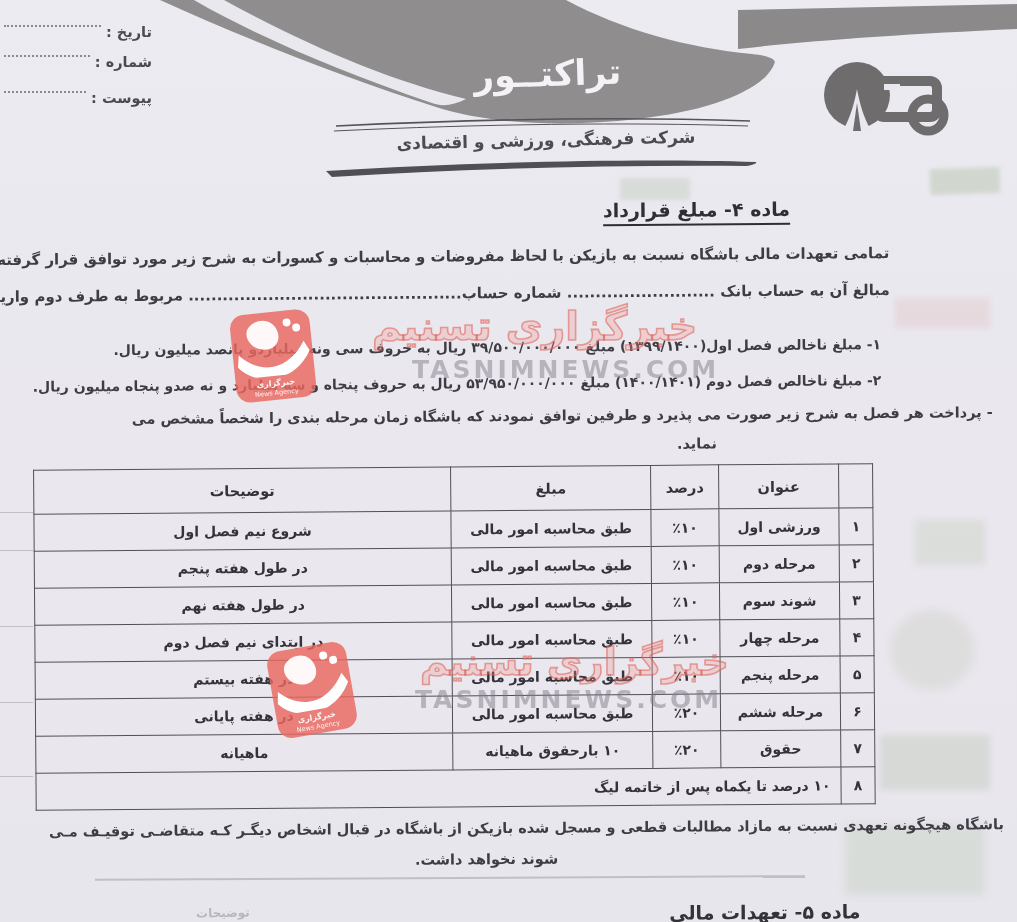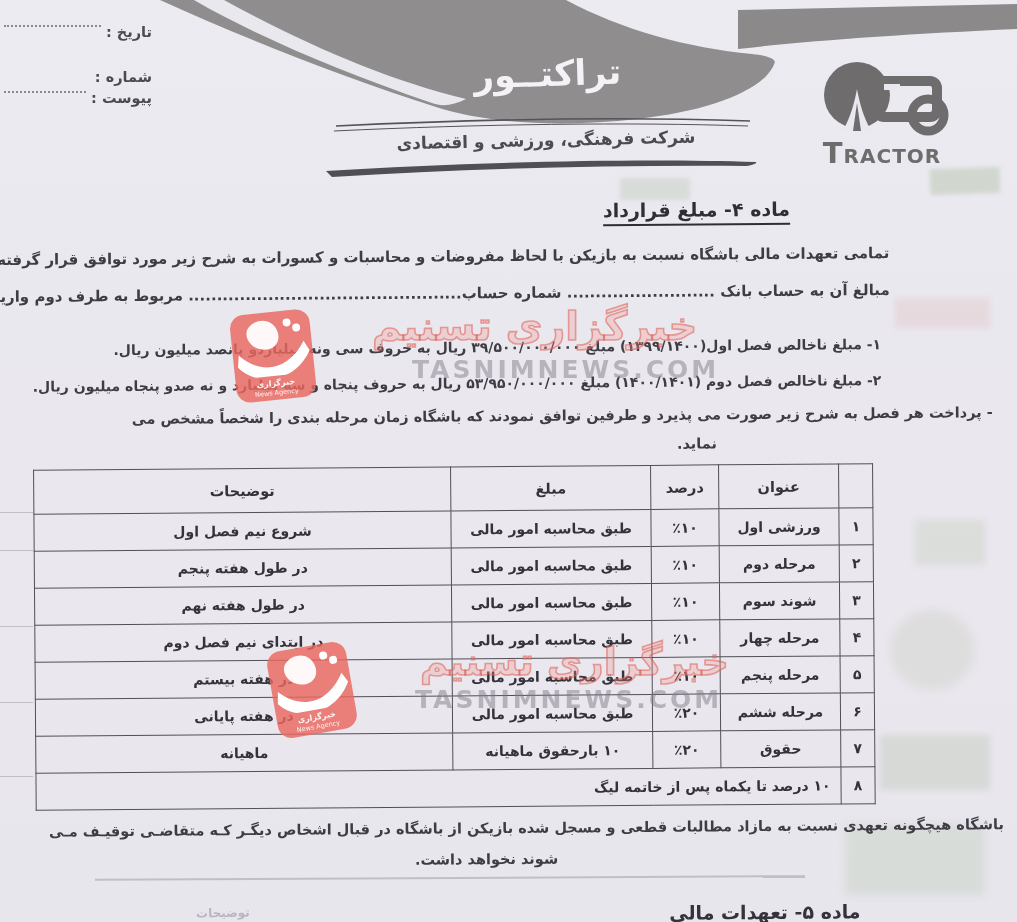--- a/index.html
+++ b/index.html
@@ -70,27 +70,26 @@
     <circle cx="66" cy="38" r="33" fill="#6f6c6e"></circle>
     <path fill="#eae8ef" d="M52,74 C60,58 63,48 66,32 C69,48 72,58 80,74 Z"></path>
     <path fill="#6f6c6e" d="M62,74 L66,46 L70,74 Z"></path>
     <rect x="86" y="24" width="60" height="36" rx="7" fill="none" stroke="#6f6c6e" stroke-width="10"></rect>
     <path stroke="#eae8ef" stroke-width="6" d="M93,30 h16"></path>
     <circle cx="137" cy="58" r="16" fill="none" stroke="#6f6c6e" stroke-width="9"></circle>
   </svg>
 
   <div class="abs fa club-name">تراکتــور</div>
   <div class="abs fa subtitle">شرکت فرهنگی، ورزشی و اقتصادی</div>
-  <div class="abs logo-word">Tractor</div>
 
   <div class="lh-row" style="top:24px;">
     <span class="lh-label">تاریخ :</span>
     <span class="lh-dots"></span>
   </div>
-  <div class="lh-row" style="top:69px;flex-direction:column;">
+  <div class="lh-row" style="top:54px;">
     <span class="lh-label">شماره :</span>
     <span class="lh-dots"></span>
   </div>
   <div class="lh-row" style="top:90px;">
     <span class="lh-label">پیوست :</span>
     <span class="lh-dots"></span>
   </div>
 
   <div class="tilt">
 

